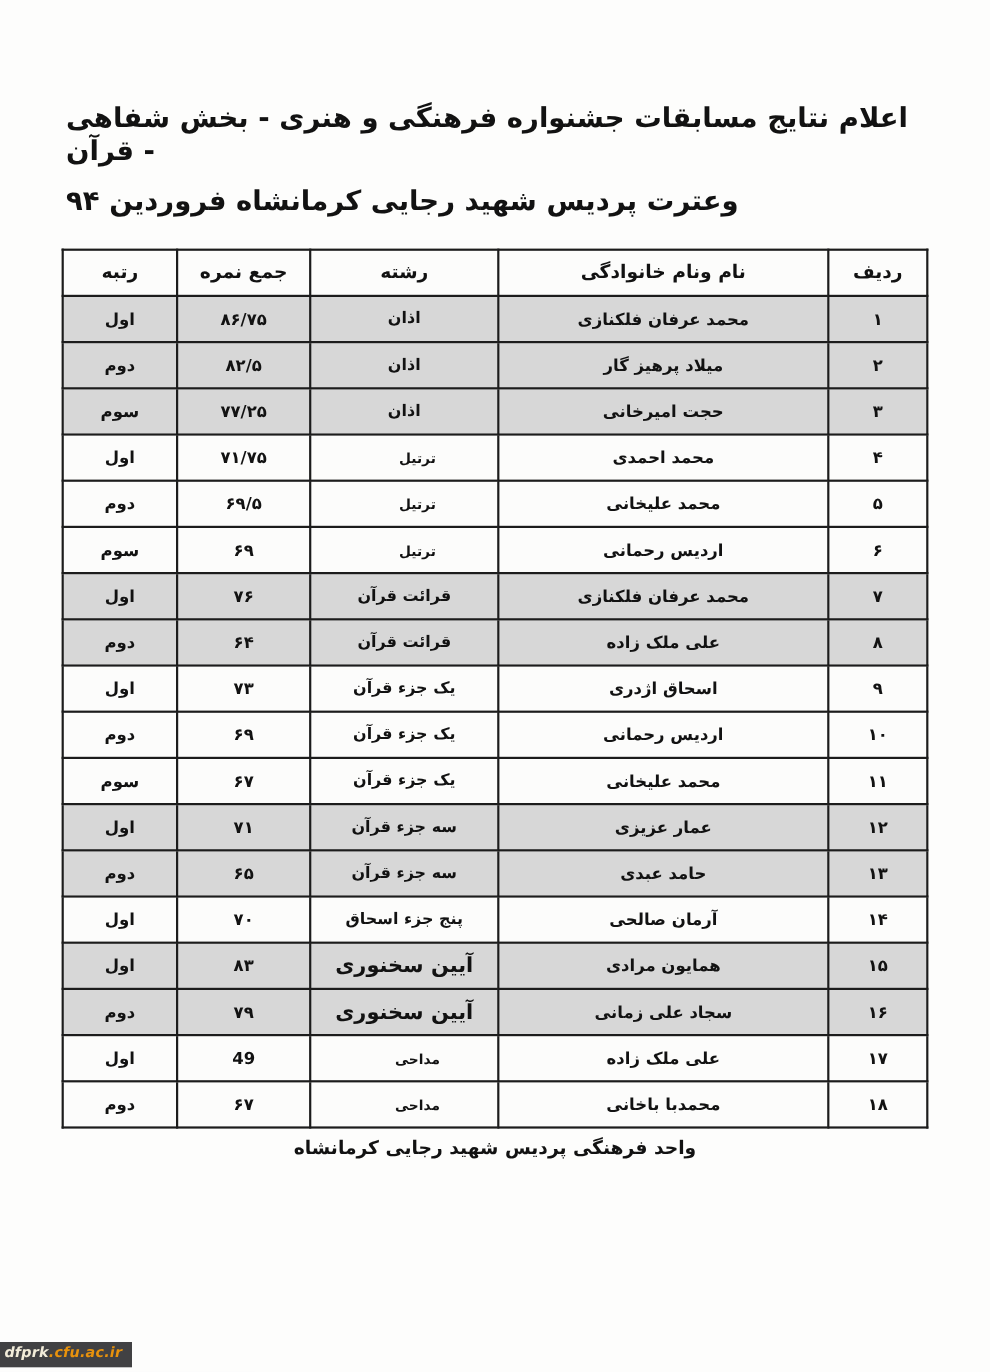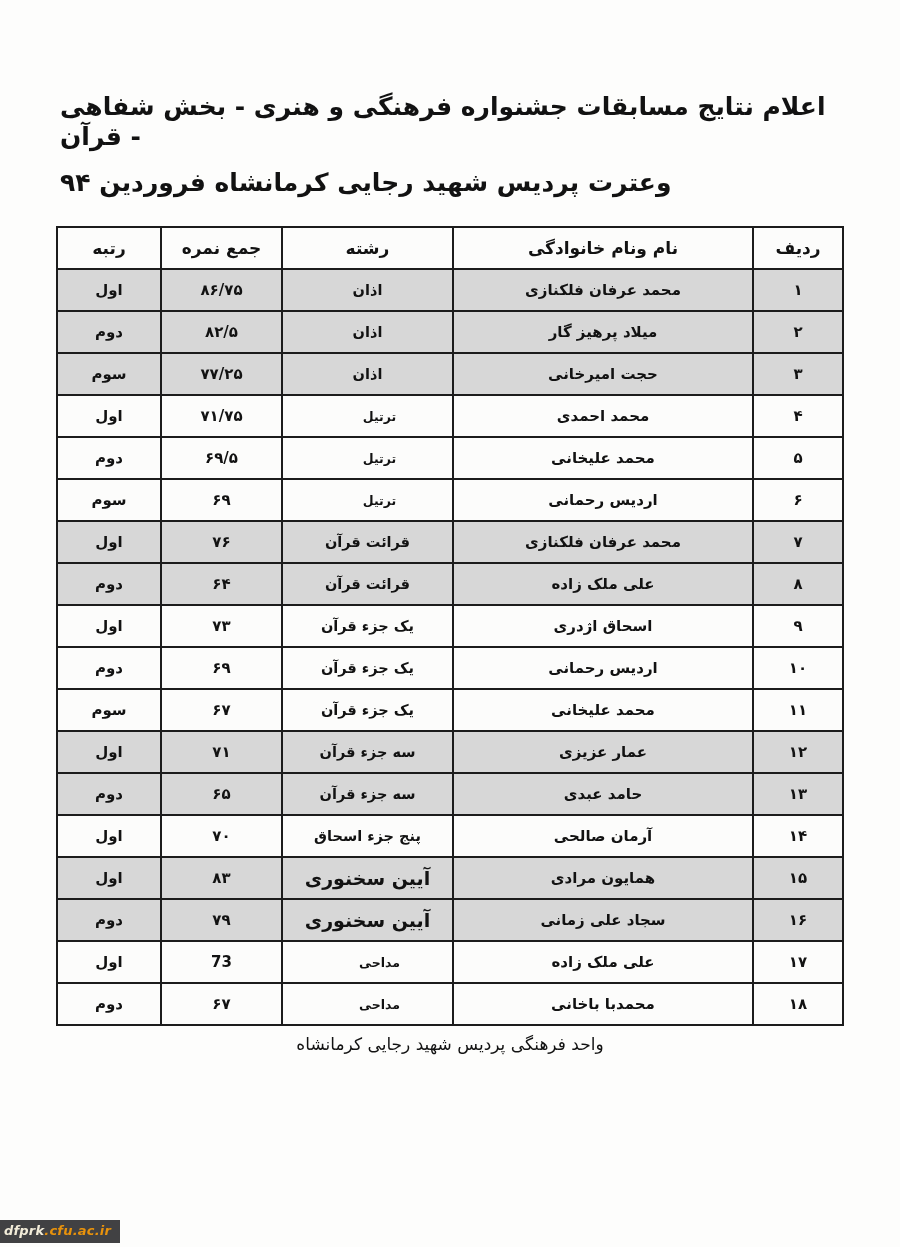--- a/index.html
+++ b/index.html
@@ -70,21 +70,21 @@
   td.cell-num { font-size: 16px; }
   td.cell-score { font-size: 16px; margin-left: 21px; }
   td.cell-rank { font-size: 15px; }
   td.cell-field.f-sm { font-size: 12.5px; padding-left: 24px; }
   td.cell-field.f-md { font-size: 14.5px; }
   td.cell-field.f-lg { font-size: 19px; }
   tr.shaded td { background: var(--row-shade); }
   .footer-line {
     direction: rtl;
     text-align: center;
-    font-weight: normal;
+    font-weight: bold;
     font-size: 17px;
     margin-top: 8px;
   }
   .watermark {
     position: absolute;
     left: 0;
     bottom: 4px;
     background: var(--wm-bg);
     padding: 3px 9px 4px 4px;
     font-size: 13px;
@@ -231,21 +231,21 @@
     <td class="cell-num">۱۶</td>
     <td class="cell-name">سجاد علی زمانی</td>
     <td class="cell-field f-lg">آیین سخنوری</td>
     <td class="cell-score">۷۹</td>
     <td class="cell-rank">دوم</td>
   </tr>
         <tr>
     <td class="cell-num">۱۷</td>
     <td class="cell-name">علی ملک زاده</td>
     <td class="cell-field f-sm">مداحی</td>
-    <td class="cell-score">73</td>
+    <td class="cell-score">49</td>
     <td class="cell-rank">اول</td>
   </tr>
         <tr>
     <td class="cell-num">۱۸</td>
     <td class="cell-name">محمدبا باخانی</td>
     <td class="cell-field f-sm">مداحی</td>
     <td class="cell-score">۶۷</td>
     <td class="cell-rank">دوم</td>
   </tr>
       </tbody>

